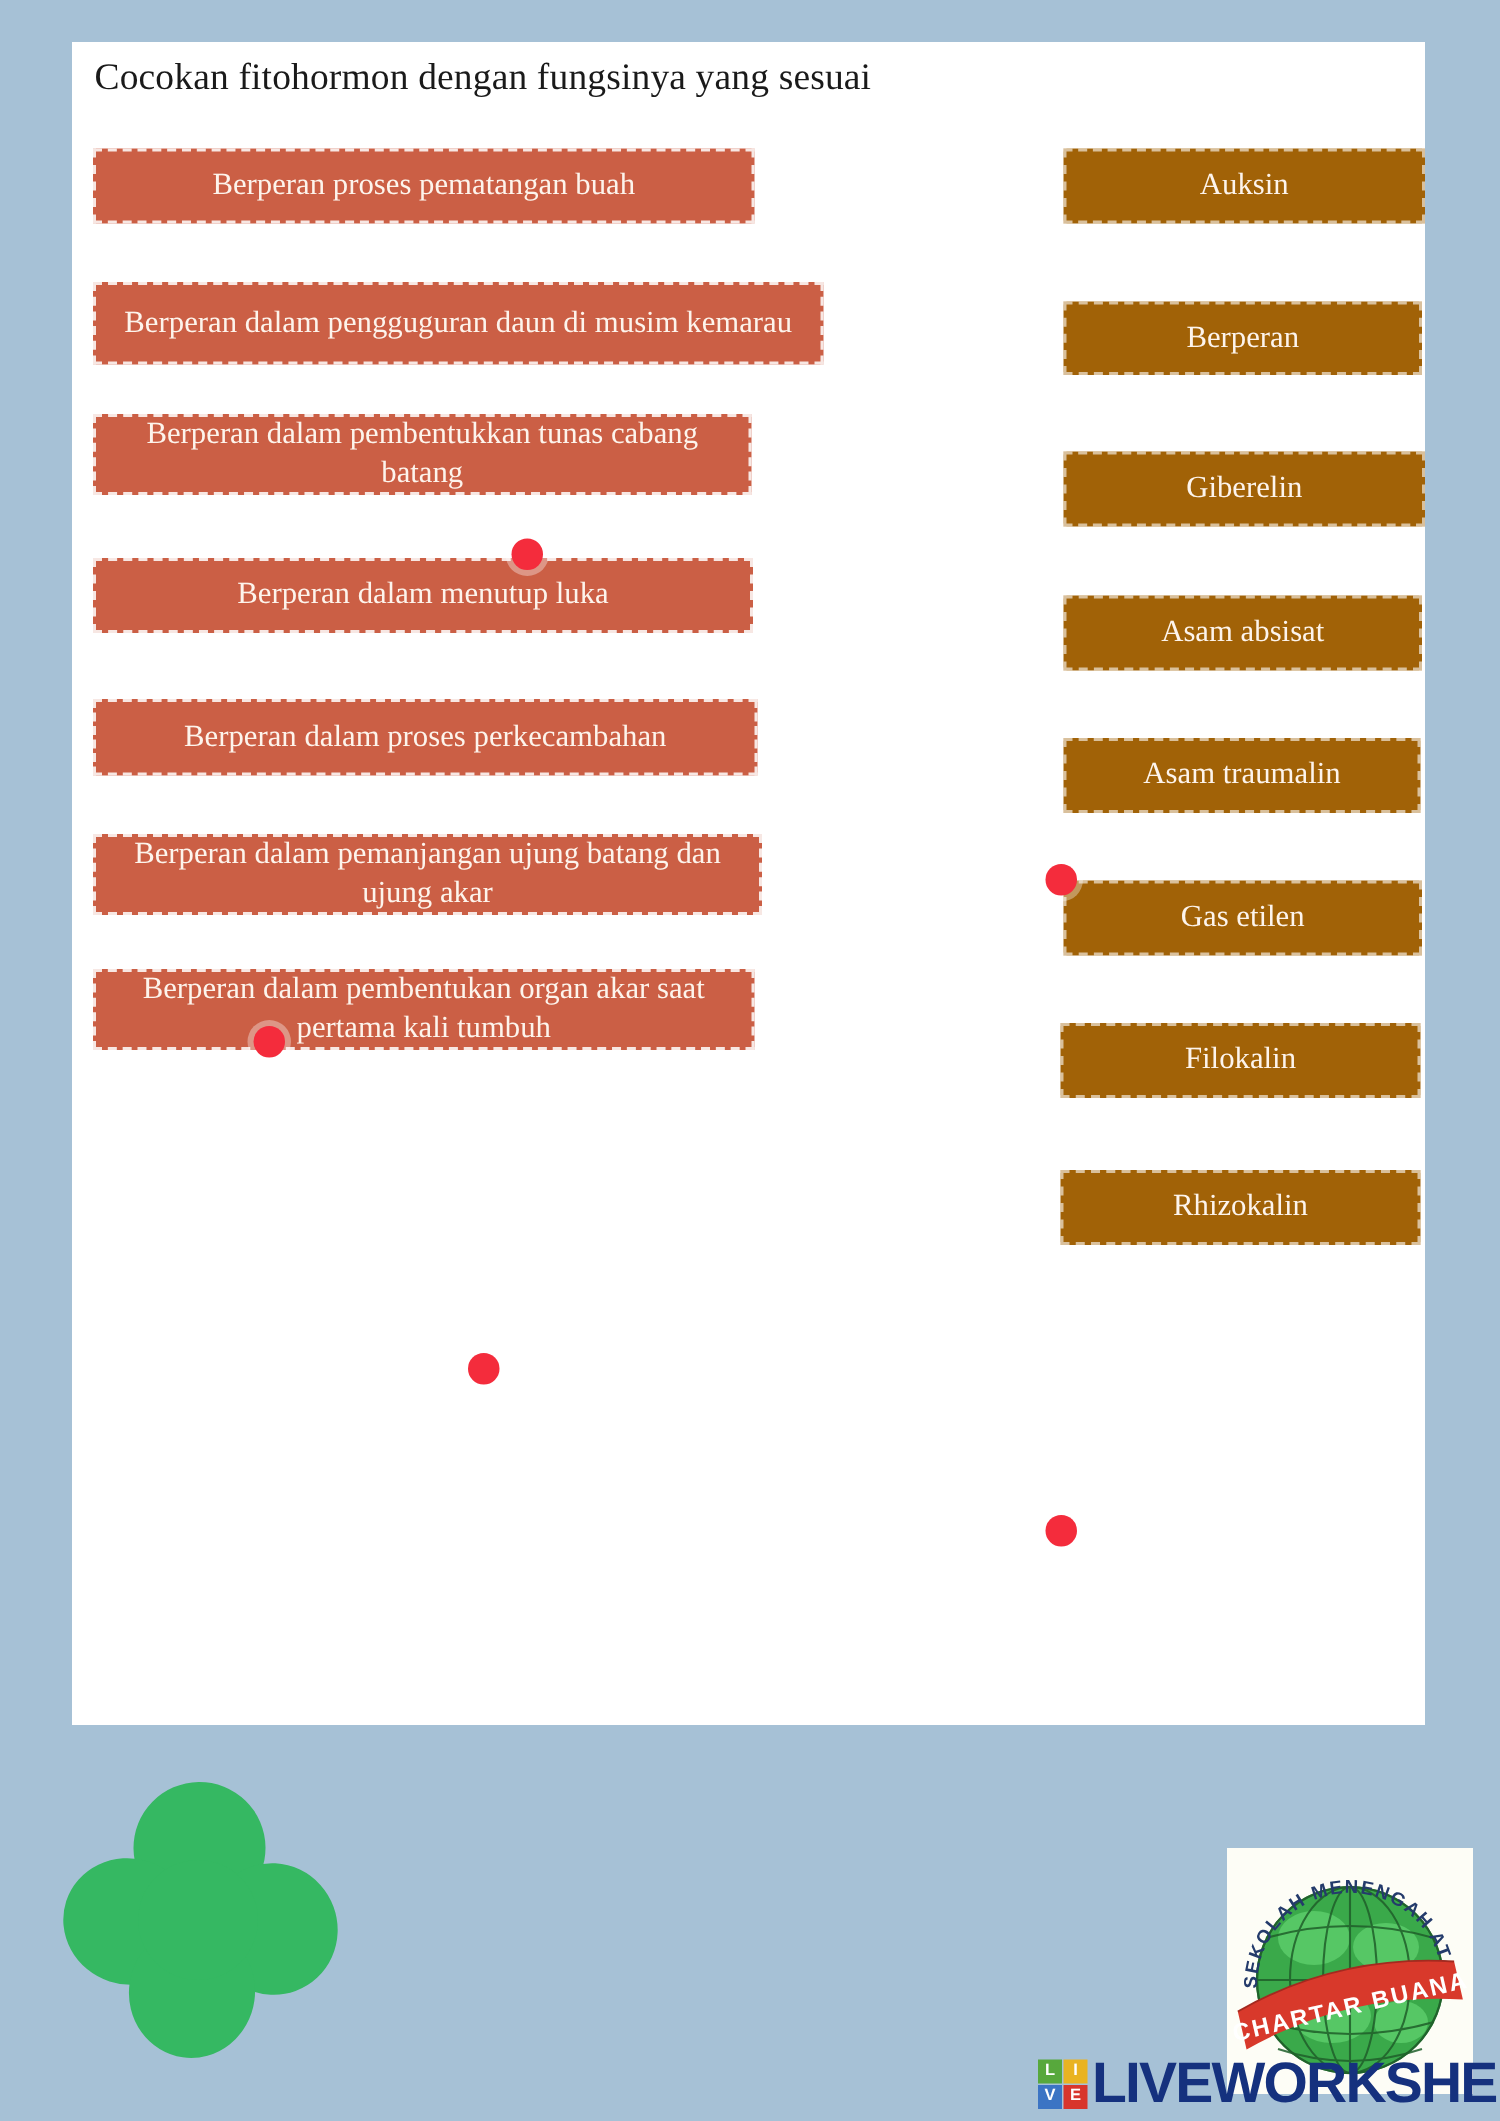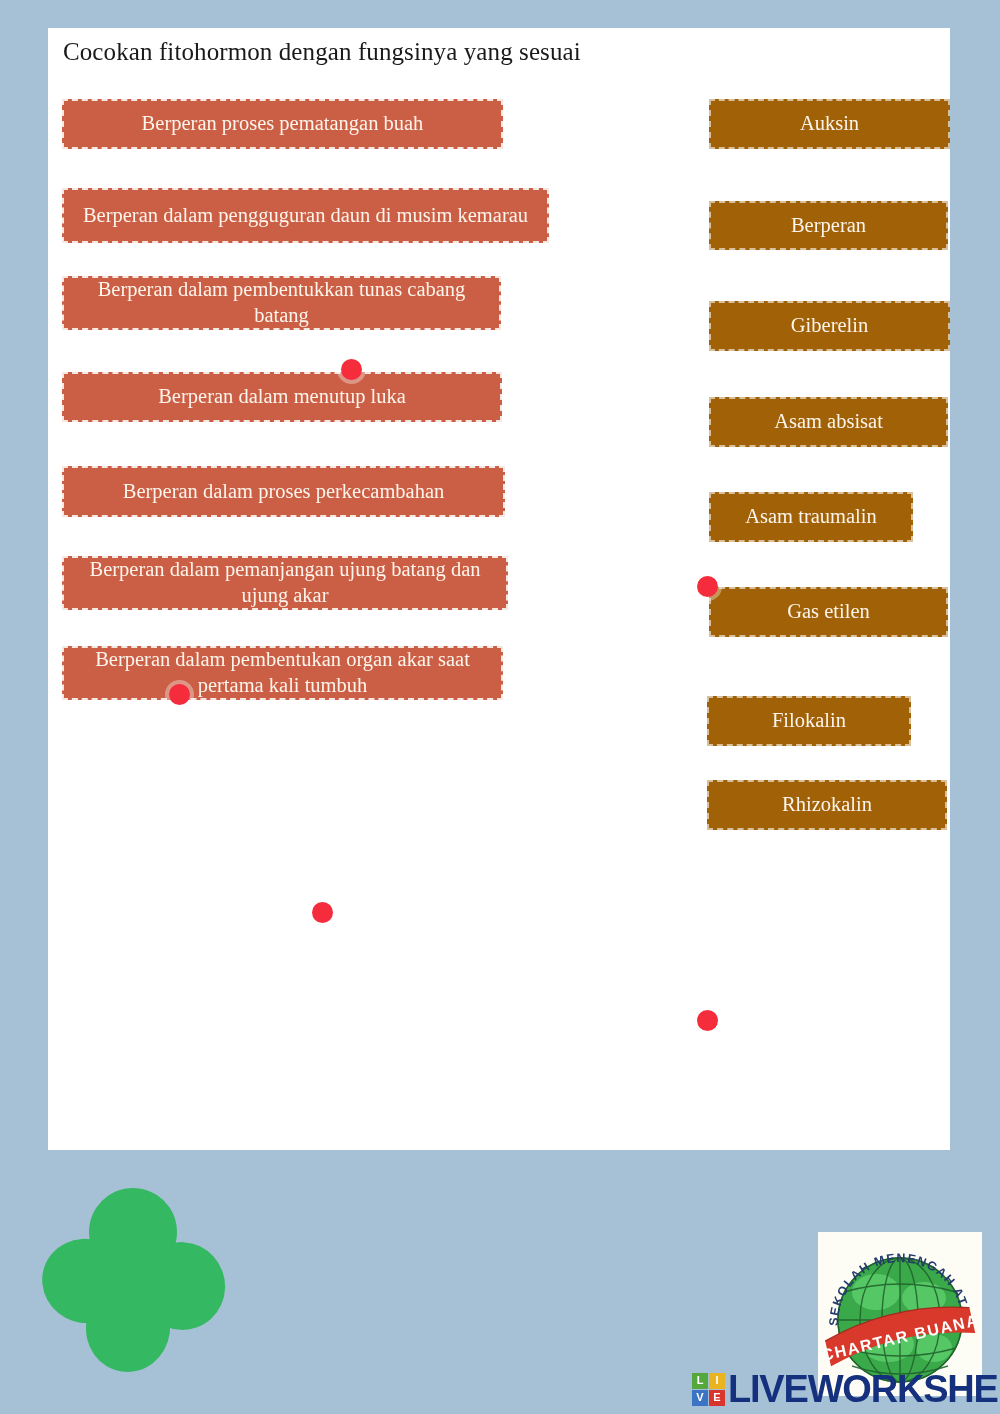--- a/index.html
+++ b/index.html
@@ -180,29 +180,29 @@
   </div>
 
   <div class="match-box hormone" style="left:661px; top:273px; width:241px; height:50px;">
     <span class="label">Giberelin</span>
   </div>
 
   <div class="match-box hormone" style="left:661px; top:369px; width:239px; height:50px;">
     <span class="label">Asam absisat</span>
   </div>
 
-  <div class="match-box hormone" style="left:661px; top:464px; width:204px; height:50px;justify-content:flex-end;">
+  <div class="match-box hormone" style="left:661px; top:464px; width:238px; height:50px;justify-content:flex-end;">
     <span class="label">Asam traumalin</span>
   </div>
 
   <div class="match-box hormone" style="left:661px; top:559px; width:239px; height:50px;">
     <span class="label">Gas etilen</span>
   </div>
 
-  <div class="match-box hormone" style="left:659px; top:668px; width:204px; height:50px;font-family:Liberation Serif, serif;">
+  <div class="match-box hormone" style="left:659px; top:654px; width:240px; height:50px;font-family:Liberation Serif, serif;">
     <span class="label">Filokalin</span>
   </div>
 
   <div class="match-box hormone" style="left:659px; top:752px; width:240px; height:50px;">
     <span class="label">Rhizokalin</span>
   </div>
 
   <div class="dot halo" style="left:293px; top:331px;"></div>
 
   <div class="dot halo" style="left:121px; top:656px;"></div>

